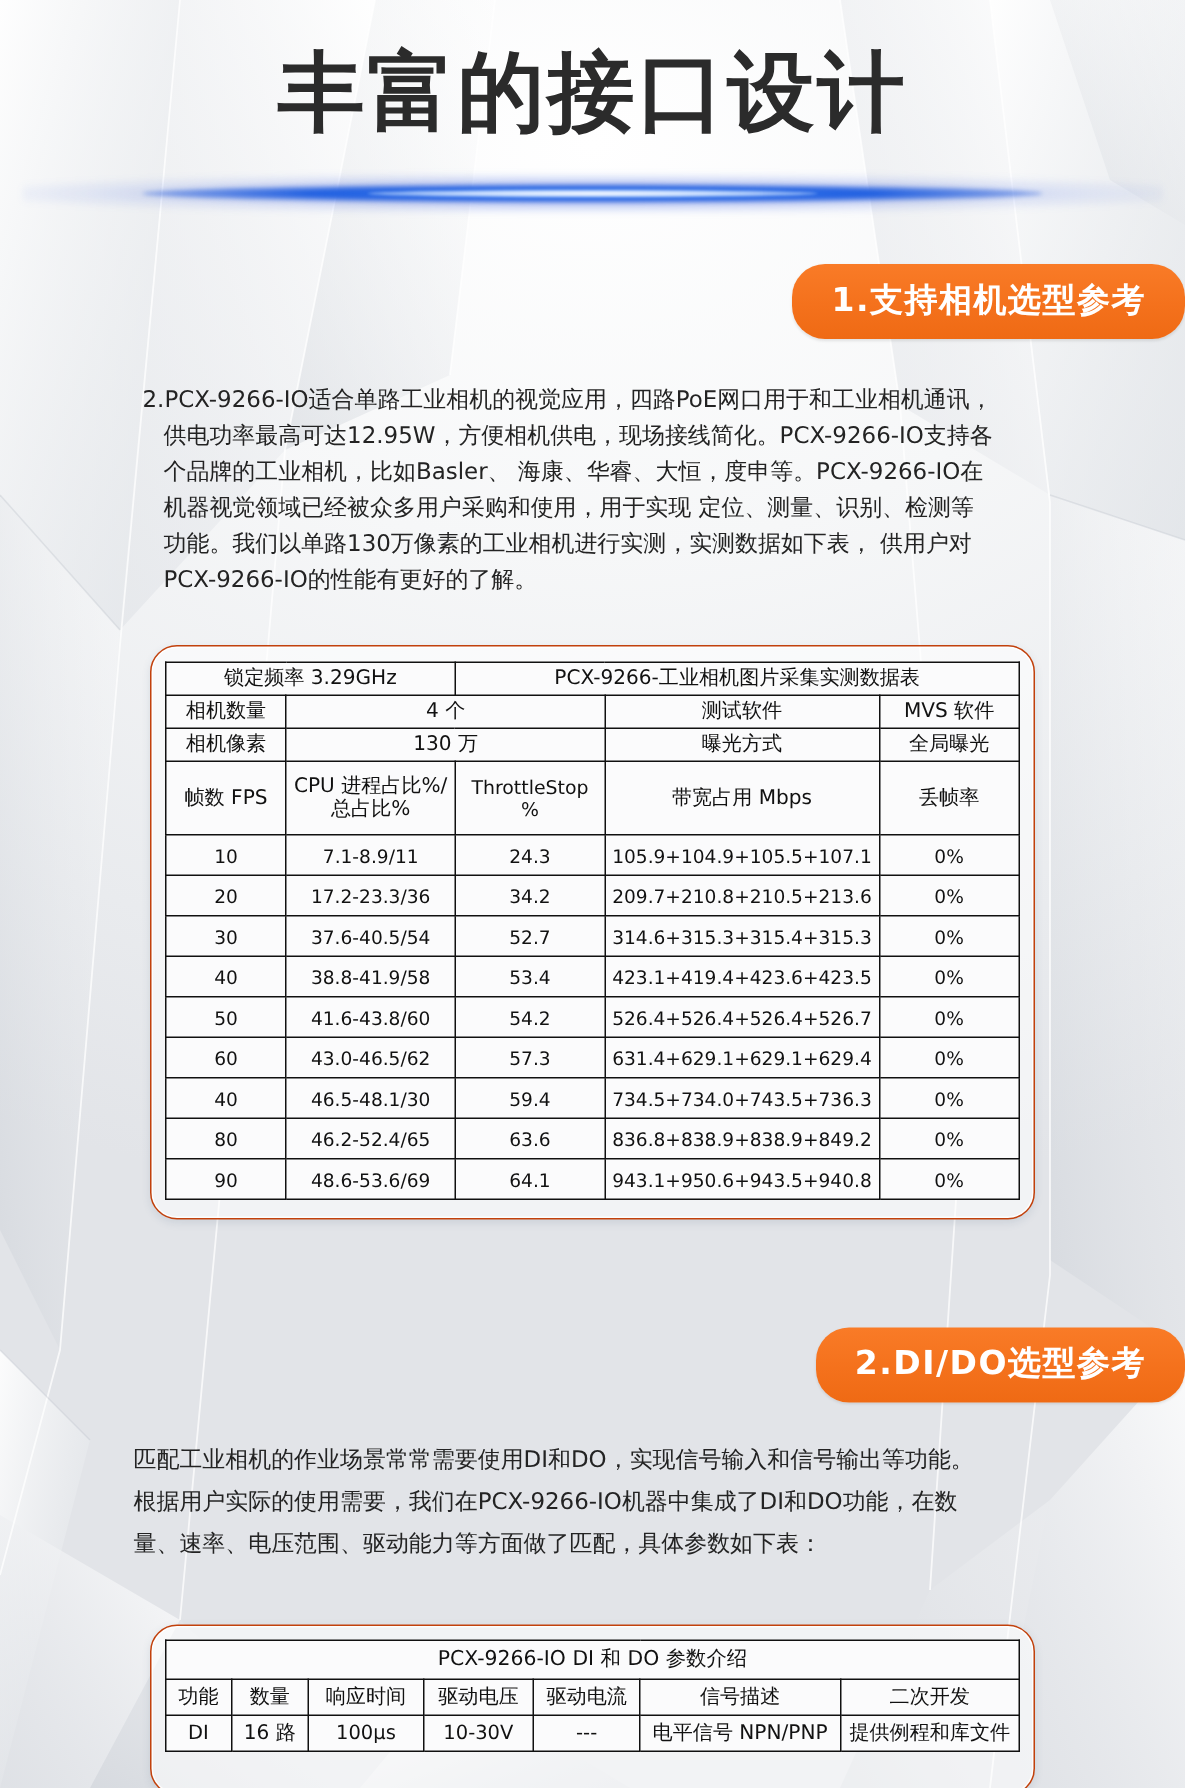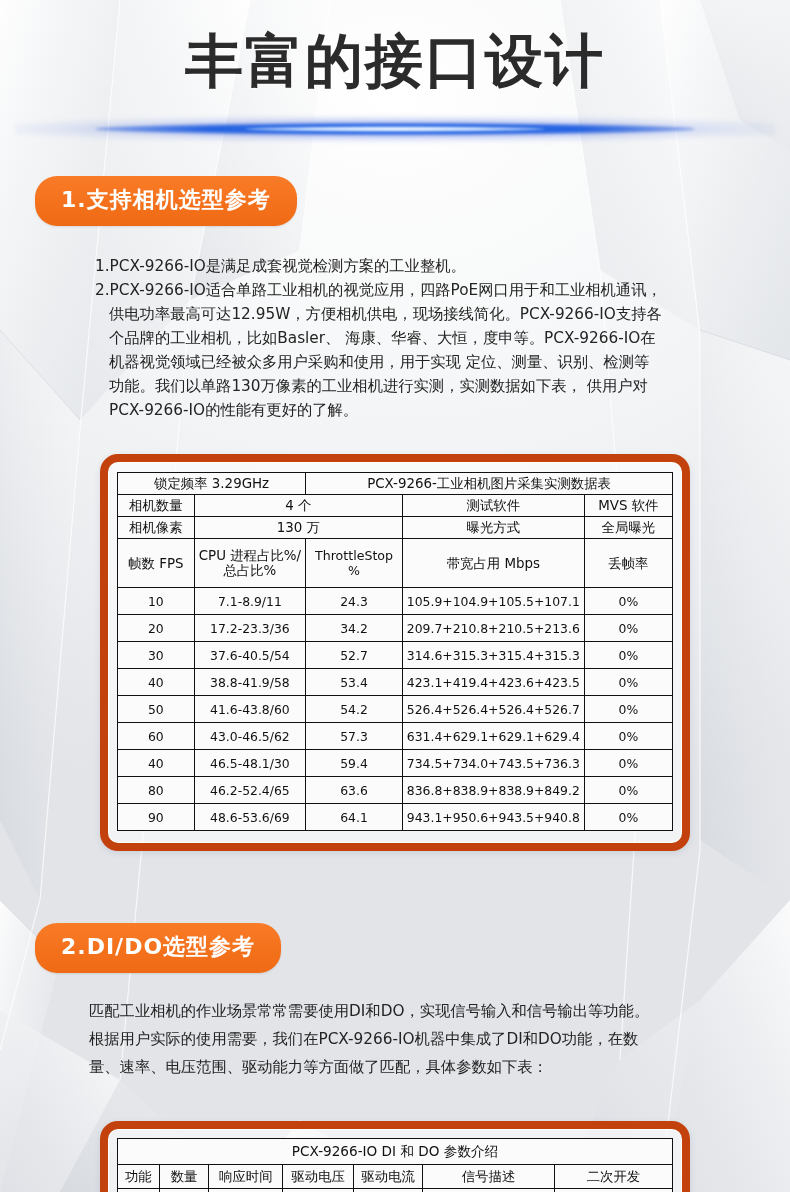--- a/index.html
+++ b/index.html
@@ -57,21 +57,21 @@
     filter:blur(1.4px);
   }
   .glow-core{
     position:absolute;left:50%;top:50%;transform:translate(-50%,-50%);
     width:300px;height:5px;border-radius:50%;
     background:radial-gradient(ellipse at center,#ffffff 0%,#cfe2ff 40%,rgba(120,170,255,0) 100%);
     filter:blur(1px);
   }
 
   
-  .pill-row{text-align:left;padding-left:35px;}
+  .pill-row{text-align:right;}
   .pill{
     display:inline-block;
     background:linear-gradient(180deg,#f97b27 0%,#f4711c 55%,#ef6a14 100%);
     color:#ffffff;
     font-size:22px;
     font-weight:bold;
     letter-spacing:1px;
     padding:9px 26px 11px;
     border-radius:22px;
     font-family:"DejaVu Sans","Liberation Sans",sans-serif;
@@ -87,21 +87,21 @@
     line-height:24px;
     font-family:"DejaVu Sans","Liberation Sans",sans-serif;
   }
   .para p{margin:0;}
   .para .indent{padding-left:14px;text-indent:-14px;}
   .para .hang{padding-left:14px;}
 
   
   .frame{
     width:590px;margin:0 auto;
-    border:8px solid #c2410c;
+    border:1px solid #c2410c;
     border-radius:18px;
     background:rgba(255,255,255,.55);
     box-shadow:0 0 0 1px rgba(255,255,255,.85) inset,
                0 2px 6px rgba(60,90,120,.13);
     padding:10px 9px 12px;
     box-sizing:border-box;
   }
   .frame.bottom{padding:9px 9px 28px;}
 
   table.grid{
@@ -195,21 +195,20 @@
 
   <div class="sp-24"></div>
 
   <div class="pill-row">
     <span class="pill">1.支持相机选型参考</span>
   </div>
 
   <div class="sp-28"></div>
 
   <div class="para">
-    <p class="indent">1.PCX-9266-IO是满足成套视觉检测方案的工业整机。</p>
     <p class="indent">2.PCX-9266-IO适合单路工业相机的视觉应用，四路PoE网口用于和工业相机通讯，</p>
     <p class="hang">供电功率最高可达12.95W，方便相机供电，现场接线简化。PCX-9266-IO支持各</p>
     <p class="hang">个品牌的工业相机，比如Basler、 海康、华睿、大恒，度申等。PCX-9266-IO在</p>
     <p class="hang">机器视觉领域已经被众多用户采购和使用，用于实现 定位、测量、识别、检测等</p>
     <p class="hang">功能。我们以单路130万像素的工业相机进行实测，实测数据如下表， 供用户对</p>
     <p class="hang">PCX-9266-IO的性能有更好的了解。</p>
   </div>
 
   <div class="sp-32"></div>
 

